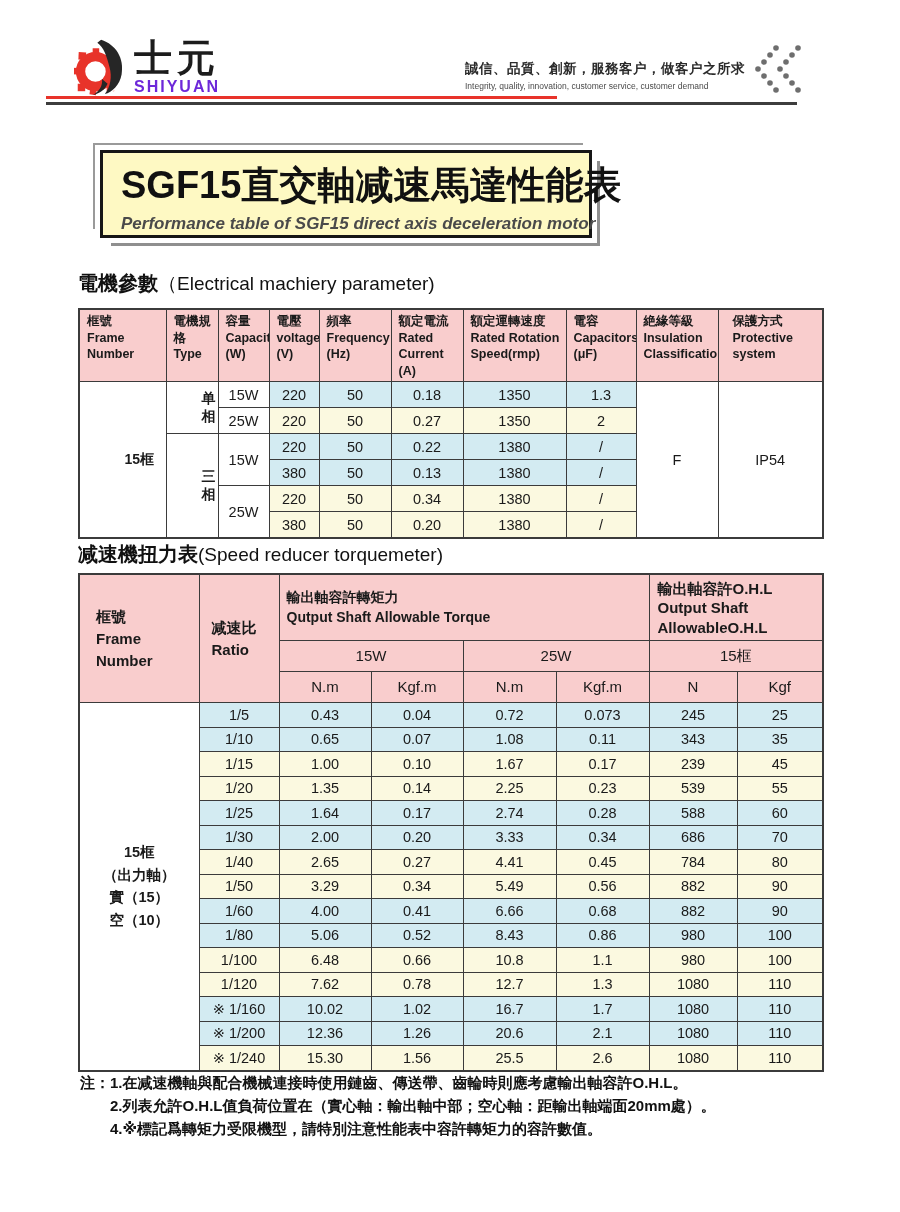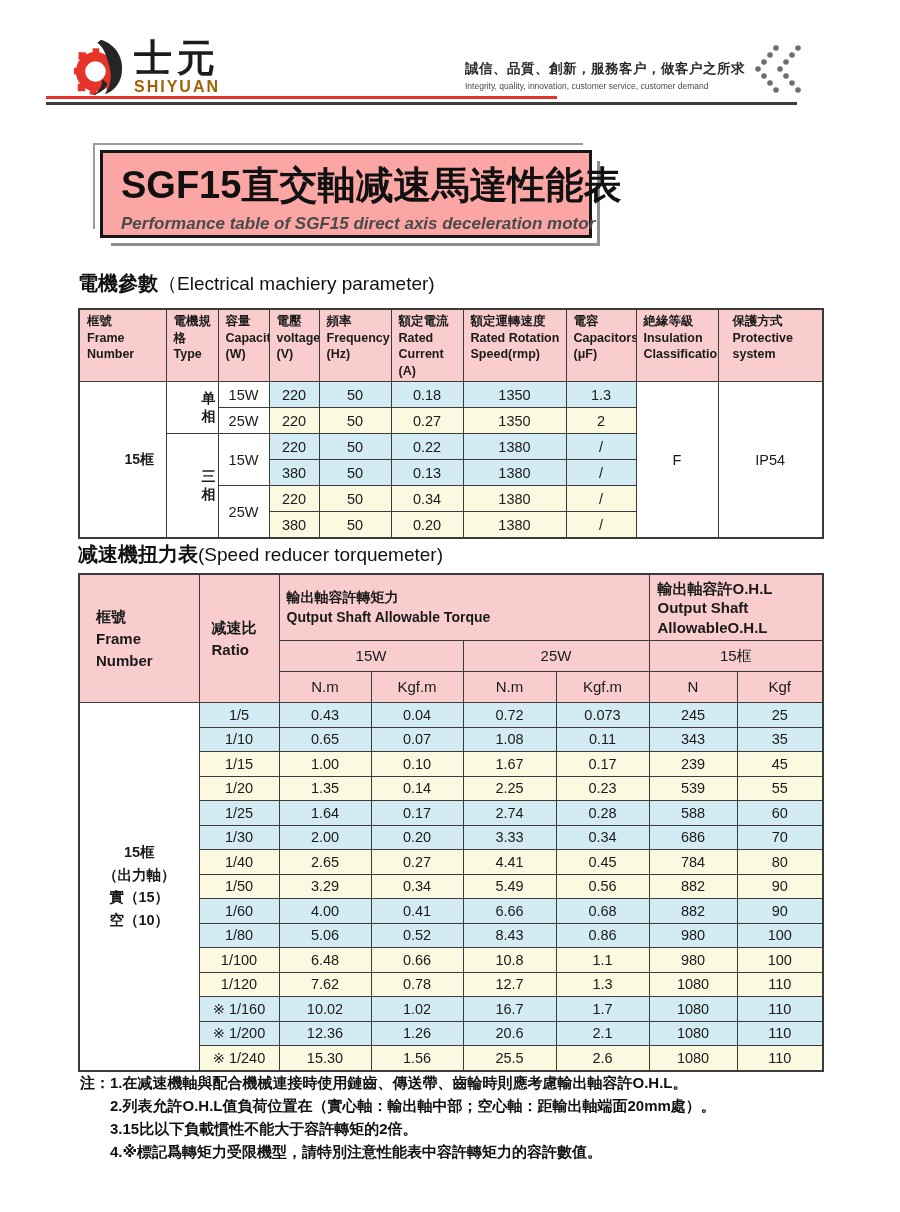--- a/index.html
+++ b/index.html
@@ -3,31 +3,31 @@
 <meta charset="utf-8">
 <style>
   html,body{margin:0;padding:0;background:#fff;}
   .page{position:relative;width:900px;height:1212px;background:#ffffff;overflow:hidden;
         font-family:"Liberation Sans","DejaVu Sans",sans-serif;color:#1a1a1a;}
 
   
   .logo{position:absolute;left:74px;top:36px;display:flex;align-items:flex-start;}
   .logo-txt{margin-left:4px;}
   .logo-zh{font-size:38px;font-weight:bold;letter-spacing:5px;line-height:44px;color:#1c1c1c;}
-  .logo-en{font-size:16px;font-weight:bold;letter-spacing:2px;color:#a16207;margin-top:-2px;}
+  .logo-en{font-size:16px;font-weight:bold;letter-spacing:2px;color:#6d28d9;margin-top:-2px;}
   .slogan{position:absolute;right:155px;top:60px;text-align:left;}
   .slogan-zh{font-size:13.5px;font-weight:bold;color:#2b2b2b;letter-spacing:0.5px;}
   .slogan-en{font-size:8.5px;color:#4a4a4a;margin-top:3px;}
   .dots{position:absolute;right:92px;top:44px;}
   .rule-red{position:absolute;left:46px;top:96px;width:511px;height:2.5px;background:#e8332a;}
   .rule-black{position:absolute;left:46px;top:101.5px;width:751px;height:3px;background:#3d3d3d;}
 
   
   .title-box{position:absolute;left:100px;top:150px;width:468px;height:82px;
-             border:3px solid #161616;background:#fca5a5;padding-left:18px;z-index:2;}
+             border:3px solid #161616;background:#fef9c3;padding-left:18px;z-index:2;}
   .title-box::before{content:"";position:absolute;left:-10px;top:-10px;right:6px;bottom:6px;
              border-left:2px solid #9a9a9a;border-top:2px solid #9a9a9a;z-index:-1;}
   .title-box::after{content:"";position:absolute;left:8px;top:8px;right:-11px;bottom:-11px;
              border-right:3px solid #8f8f8f;border-bottom:3px solid #8f8f8f;z-index:-1;}
   .title-main{font-size:38px;font-weight:bold;color:#111;margin-top:7px;white-space:nowrap;}
   .title-sub{font-size:17px;font-weight:bold;font-style:italic;color:#4a4a4a;margin-top:3px;white-space:nowrap;}
 
   
   .sec-head{position:absolute;left:78px;white-space:nowrap;}
   .sec1{top:270px;}
@@ -414,18 +414,17 @@
           <td class="c-yellow">110</td>
         </tr>
       </tbody>
   </table>
 
   <div class="notes">
     <span class="note-label">注：</span>
     <div>
       <div>1.在减速機軸與配合機械連接時使用鏈齒、傳送帶、齒輪時則應考慮輸出軸容許O.H.L。</div>
       <div>2.列表允許O.H.L值負荷位置在（實心軸：輸出軸中部；空心軸：距輸出軸端面20mm處）。</div>
-      <div>3.15比以下負載慣性不能大于容許轉矩的2倍。</div>
       <div>4.※標記爲轉矩力受限機型，請特別注意性能表中容許轉矩力的容許數值。</div>
     </div>
   </div>
 
 </div>
 
 </body></html>

